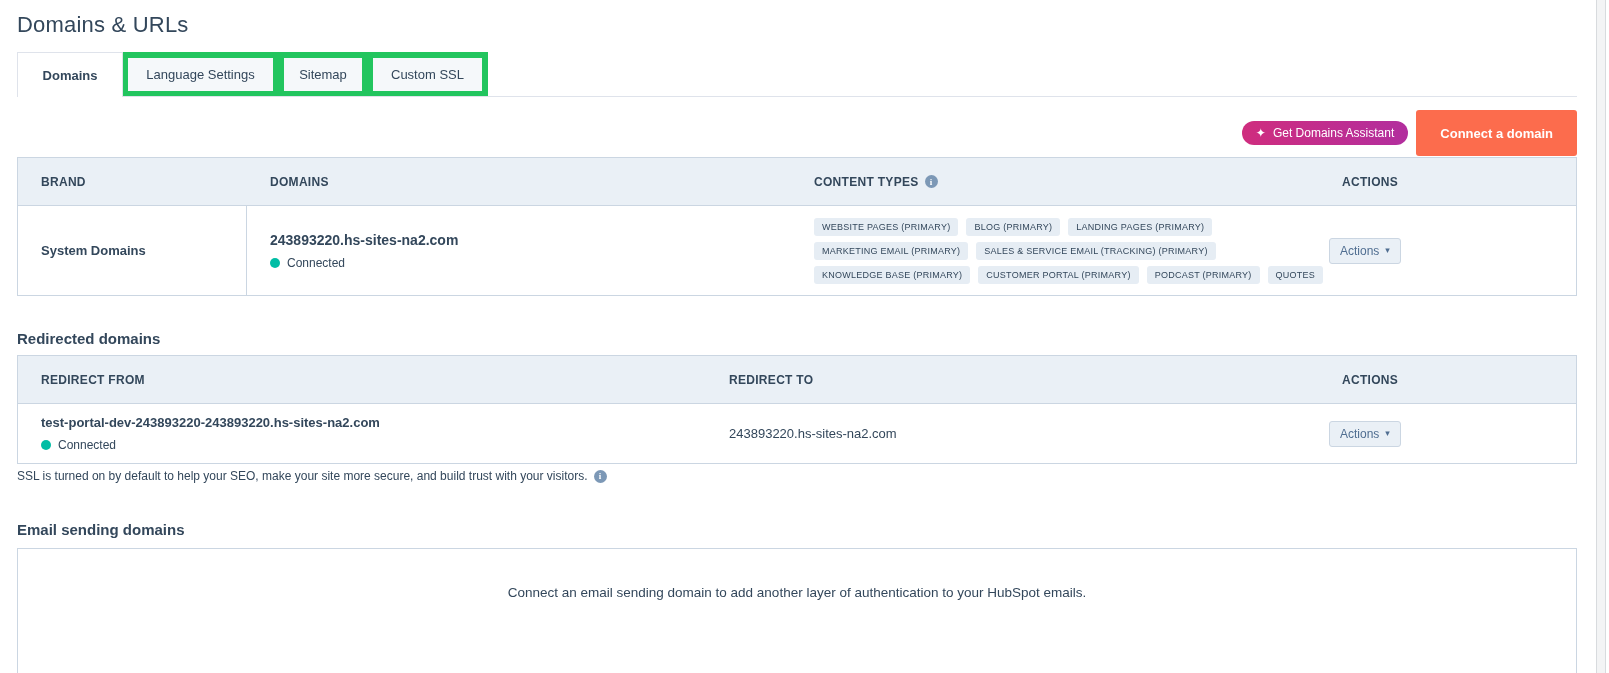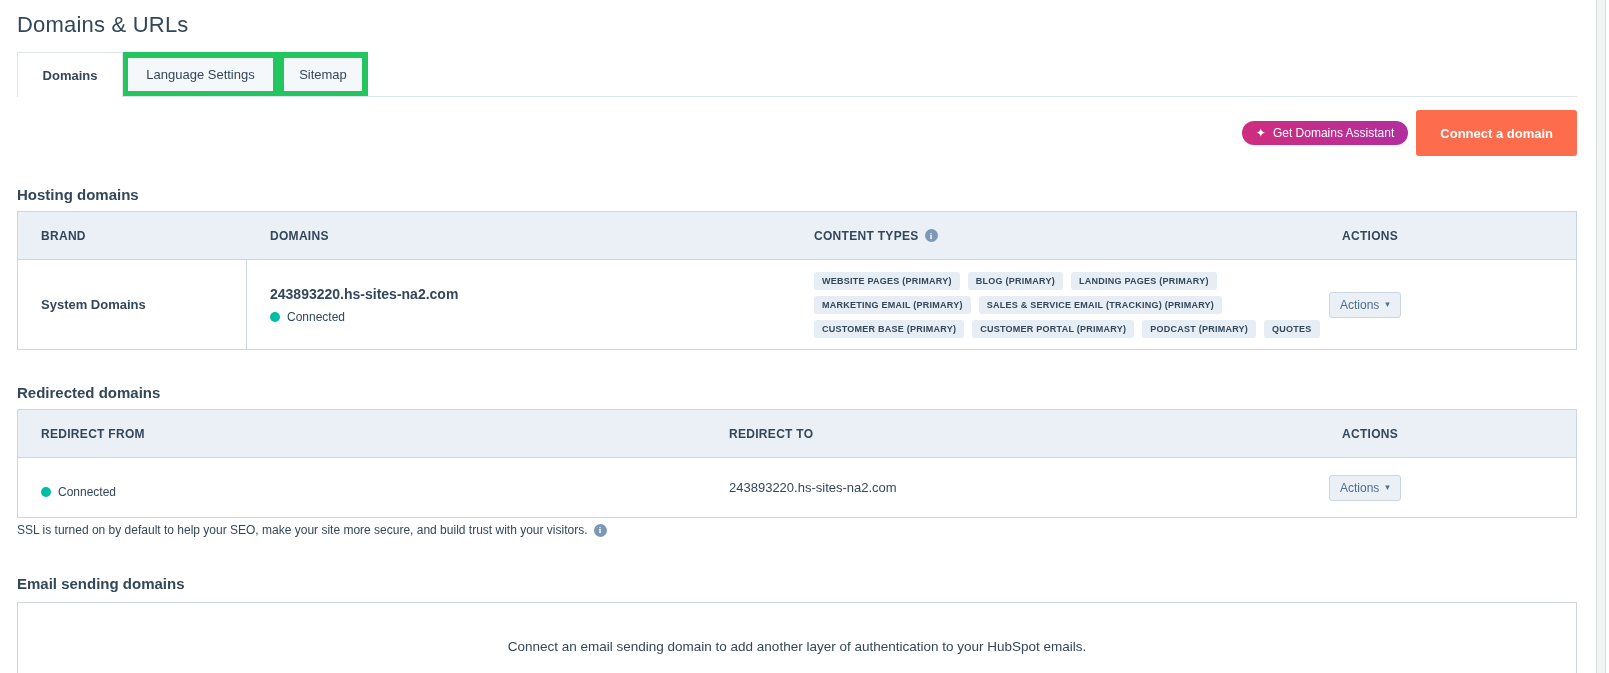--- a/index.html
+++ b/index.html
@@ -68,21 +68,21 @@
   .hosting-row{height:90px;}
   .redirect-row{height:60px;}
   .cell{padding-left:23px;}
   .brand-cell{align-self:stretch;display:flex;align-items:center;border-right:1px solid var(--table-border);font-size:13px;font-weight:700;}
   .domain-name{font-size:14px;font-weight:700;}
   .status-line{display:flex;align-items:center;gap:7px;margin-top:8px;font-size:12px;}
   .status-dot{width:10px;height:10px;border-radius:50%;background:var(--status-connected-teal);flex:none;}
   .badge-rows{display:flex;flex-direction:column;gap:6px;}
   .badge-row{display:flex;gap:8px;}
   .badge{
-    background:#e6edf4;border-radius:3px;padding:4px 8px;font-size:9px;font-weight:700;
+    background:#e6edf4;border-radius:3px;padding:4px 8px;font-size:9px;font-weight:400;
     letter-spacing:.25px;color:var(--text-navy);white-space:nowrap;
   }
   .actions-cell{padding-left:10px;}
   .actions-btn{
     display:inline-flex;align-items:center;gap:6px;padding:5px 10px;font-size:12px;
     color:var(--muted-blue);background:var(--table-header-bg);border:1px solid var(--table-border);
     border-radius:3px;cursor:pointer;font-family:"Liberation Sans",sans-serif;
   }
   .actions-btn .caret{font-size:9px;line-height:1;}
   .redirect-to{font-size:13px;}
@@ -109,31 +109,31 @@
 <body>
 
 <div class="content">
 
   <div class="page-title">Domains &amp; URLs</div>
 
   <div class="tabbar">
       <div class="tab active">Domains</div>
       <div class="tab">Language Settings</div>
       <div class="tab">Sitemap</div>
+      <div class="tab">Custom SSL</div>
     </div>
 
   <div class="btn-row">
     <button class="assistant-btn">
       <span class="sparkle">✦</span>
       <span>Get Domains Assistant</span>
     </button>
     <button class="connect-btn">Connect a domain</button>
   </div>
 
-  <div class="section-heading hosting-heading">Hosting domains</div>
 
   <div class="tbl">
     <div class="tbl-header hosting-grid">
       <div class="th">BRAND</div>
       <div class="th">DOMAINS</div>
       <div class="th">
         <span>CONTENT TYPES</span>
         <span class="info-icon">i</span>
       </div>
       <div class="th">ACTIONS</div>
@@ -151,21 +151,21 @@
           <div class="badge-row">
             <span class="badge">WEBSITE PAGES (PRIMARY)</span>
             <span class="badge">BLOG (PRIMARY)</span>
             <span class="badge">LANDING PAGES (PRIMARY)</span>
           </div>
           <div class="badge-row">
             <span class="badge">MARKETING EMAIL (PRIMARY)</span>
             <span class="badge">SALES &amp; SERVICE EMAIL (TRACKING) (PRIMARY)</span>
           </div>
           <div class="badge-row">
-            <span class="badge">CUSTOMER BASE (PRIMARY)</span>
+            <span class="badge">KNOWLEDGE BASE (PRIMARY)</span>
             <span class="badge">CUSTOMER PORTAL (PRIMARY)</span>
             <span class="badge">PODCAST (PRIMARY)</span>
             <span class="badge">QUOTES</span>
           </div>
         </div>
       <div class="actions-cell">
         <button class="actions-btn">
           <span>Actions</span>
           <span class="caret">▾</span>
         </button>
@@ -176,20 +176,21 @@
   <div class="section-heading redirect-heading">Redirected domains</div>
 
   <div class="tbl">
     <div class="tbl-header redirect-grid">
       <div class="th">REDIRECT FROM</div>
       <div class="th">REDIRECT TO</div>
       <div class="th">ACTIONS</div>
     </div>
     <div class="tbl-row redirect-grid redirect-row">
       <div class="cell">
+        <div class="redirect-from-name">test-portal-dev-243893220-243893220.hs-sites-na2.com</div>
         <div class="status-line">
           <span class="status-dot"></span>
           <span>Connected</span>
         </div>
       </div>
       <div class="cell redirect-to">243893220.hs-sites-na2.com</div>
       <div class="actions-cell">
         <button class="actions-btn">
           <span>Actions</span>
           <span class="caret">▾</span>

